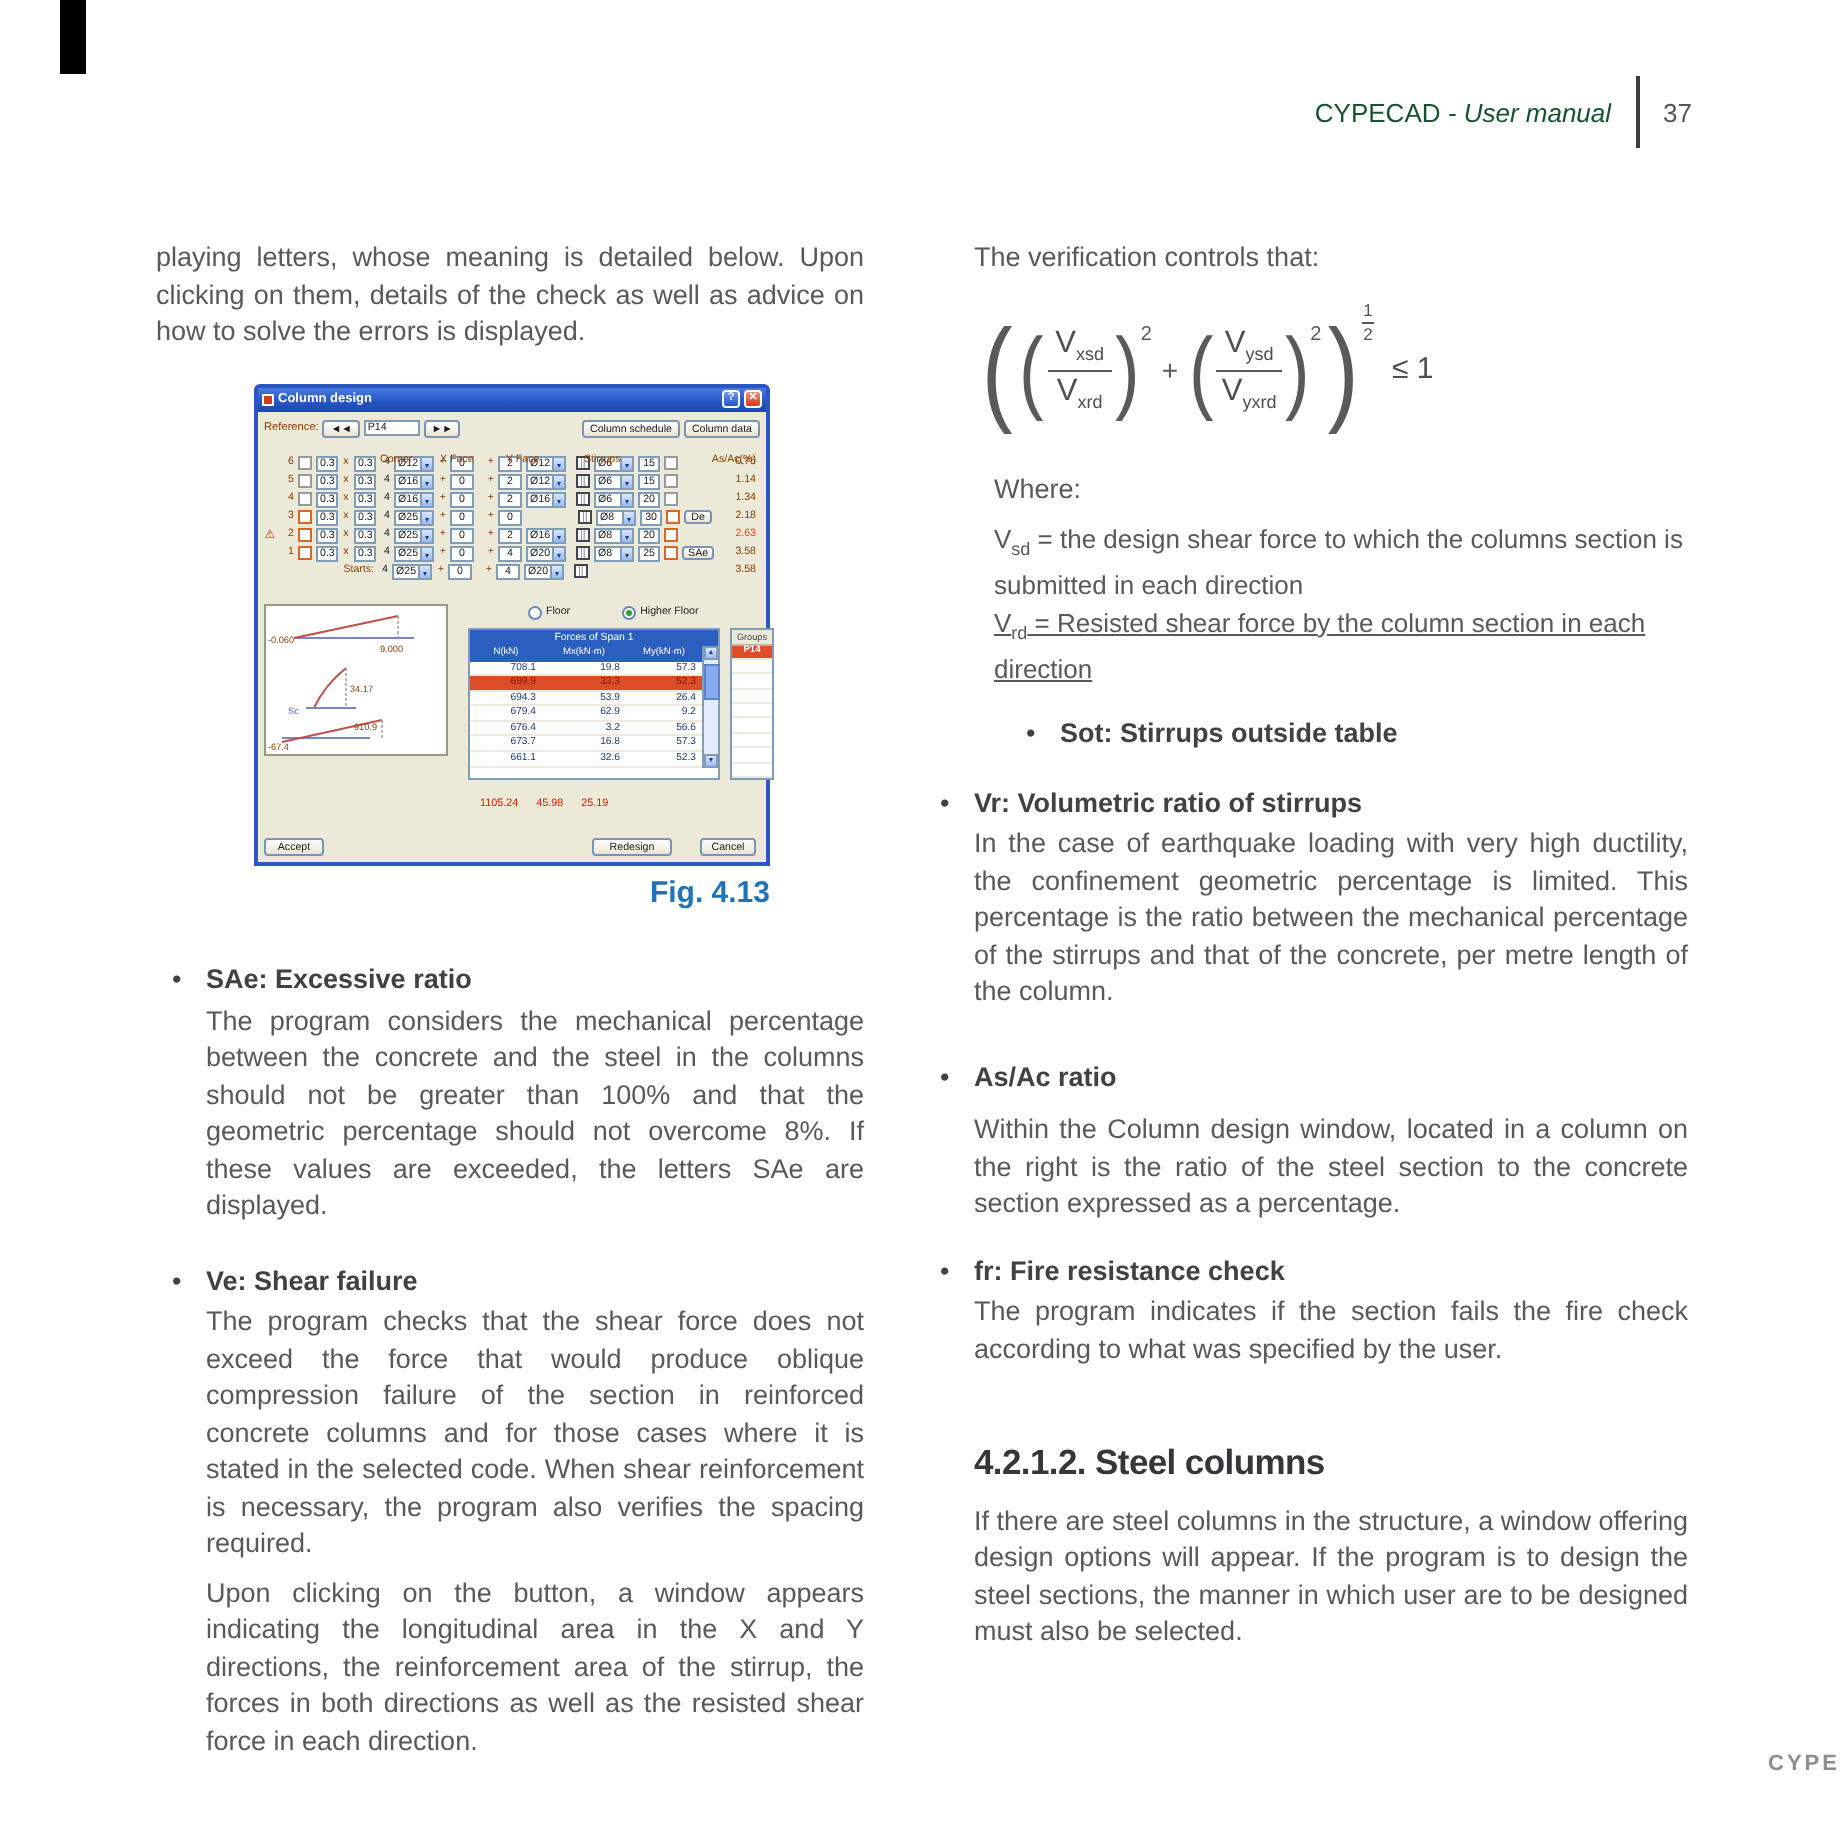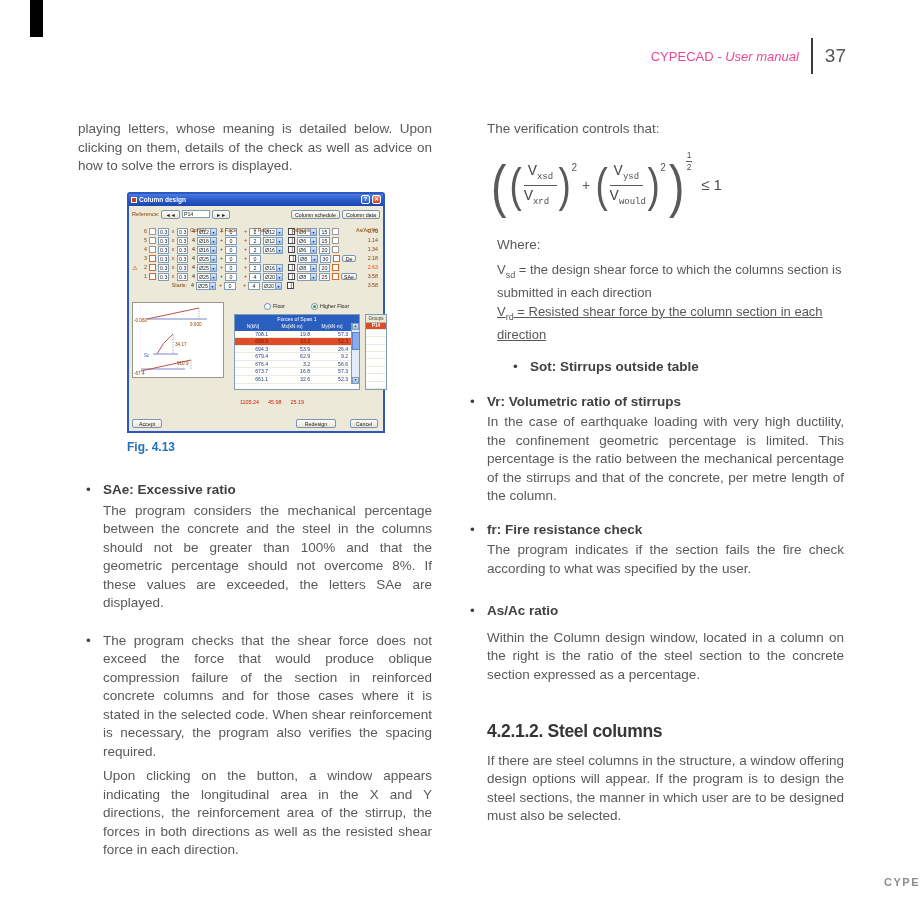--- a/index.html
+++ b/index.html
@@ -1,44 +1,44 @@
 <!DOCTYPE html>
 <html><head>
 <meta charset="utf-8">
 <style>
   html,body{margin:0;padding:0;}
   body{width:920px;height:920px;background:#fff;font-family:"Liberation Sans",sans-serif;color:#58595b;position:relative;overflow:hidden;}
   .scan-mark{position:absolute;left:30px;top:0;width:13px;height:37px;background:#000;}
 
   
   .pg-header{position:absolute;top:38px;right:74px;display:flex;align-items:center;gap:12px;}
-  .ph-title{font-size:13px;color:#ec4899;}
+  .ph-title{font-size:13px;color:#14532d;}
   .ph-title .it{font-style:italic;}
   .ph-div{width:2px;height:36px;background:#3c3c3e;}
-  .ph-num{font-size:19px;color:#555;}
+  .ph-num{font-size:13px;color:#555;}
 
   
   .pg-footer{position:absolute;top:876px;left:0;width:100%;text-align:right;
     font-size:11px;font-weight:bold;letter-spacing:1.5px;color:#8e8e90;}
 
   
   .col{position:absolute;top:120px;font-size:13.5px;line-height:18.5px;}
   .col-left{left:78px;width:354px;}
   .col-right{left:487px;width:357px;}
   .col p{margin:0;text-align:justify;}
   .bul{position:relative;padding-left:25px;}
   .bul::before{content:"•";position:absolute;left:8px;top:0;color:#414042;}
   .col-right .bul{padding-left:0;}
   .col-right .bul::before{left:-17px;}
   .bul-title{font-weight:bold;color:#414042;}
   .bul p{margin-top:2px;}
 
   
   .figwrap{margin:16px 0 0 49px;width:258px;}
-  .figcap{margin-top:5px;text-align:left;color:#2173b9;font-weight:bold;font-size:12px;}
+  .figcap{margin-top:5px;text-align:right;color:#2173b9;font-weight:bold;font-size:15px;}
 
   .dlg{width:258px;border:2px solid #2d57c0;border-radius:3px 3px 0 0;background:#ece9d8;box-sizing:border-box;}
   .dlg-title{height:12px;background:linear-gradient(180deg,#4a7be0 0%,#2b5ccc 45%,#1a46ae 100%);
     display:flex;align-items:center;padding:0 2px;gap:2px;}
   .app-ico{width:6px;height:6px;background:#d03c1e;border:1px solid #fff;box-sizing:border-box;}
   .dlg-title .ttl{flex:1;color:#fff;font-size:6.5px;font-weight:bold;line-height:12px;}
   .tbtn{width:9px;height:9px;border-radius:2px;border:1px solid #fff;box-sizing:border-box;color:#fff;
     font-size:5.5px;line-height:7px;text-align:center;font-weight:bold;}
   .tbtn.help{background:linear-gradient(#6e99ef,#2456c8);}
   .tbtn.close{background:linear-gradient(#f0927a,#d63a1c);}
@@ -112,21 +112,21 @@
   .dlg-btns{display:flex;margin-top:7px;align-items:center;}
   .dlg-btns .accept{width:30px;}
   .dlg-btns .redesign{margin-left:auto;width:40px;}
   .dlg-btns .cancel{margin-left:14px;margin-right:2px;width:28px;}
 
   
   .formula{display:flex;align-items:center;height:74px;margin:10px 0 0 2px;color:#5a5a5c;}
   .par{display:inline-block;line-height:.85;font-weight:300;transform:scaleX(.8);color:#5a5a5c;}
   .par.inner{font-size:46px;}
   .par.outer{font-size:58px;}
-  .frac{display:inline-flex;flex-direction:column;align-items:flex-start;line-height:1.05;font-size:15.5px;color:#4e4e50;font-family:Liberation Mono, monospace;}
+  .frac{display:inline-flex;flex-direction:column;align-items:center;line-height:1.05;font-size:15.5px;color:#4e4e50;}
   .fnum{padding:0 4px 2px;border-bottom:1.3px solid #58585a;}
   .fden{padding-top:2px;}
   .frac sub{font-size:9px;}
   .exp2{font-size:10px;position:relative;top:-17px;left:-1px;}
   .fplus{font-size:14px;margin:0 4px;}
   .halfexp{display:inline-flex;flex-direction:column;align-items:center;position:relative;top:-24px;
     font-size:8.5px;line-height:1.05;color:#4e4e50;}
   .hbar{width:6px;height:1px;background:#58585a;margin:1px 0;}
   .fleq{font-size:15px;margin-left:9px;color:#4e4e50;}
 
@@ -492,20 +492,21 @@
     </div>
     <div class="figcap">Fig. 4.13</div>
   </div>
 
   <div class="bul mt25">
     <div class="bul-title">SAe: Excessive ratio</div>
     <p>The program considers the mechanical percentage between the concrete and the steel in the columns should not be greater than 100% and that the geometric percentage should not overcome 8%. If these values are exceeded, the letters SAe are displayed.</p>
   </div>
 
   <div class="bul mt19">
+    <div class="bul-title">Ve: Shear failure</div>
     <p>The program checks that the shear force does not exceed the force that would produce oblique compression failure of the section in reinforced concrete columns and for those cases where it is stated in the selected code. When shear reinforcement is necessary, the program also verifies the spacing required.</p>
     <p class="mt6">Upon clicking on the button, a window appears indicating the longitudinal area in the X and Y directions, the reinforcement area of the stirrup, the forces in both directions as well as the resisted shear force in each direction.</p>
   </div>
 </div>
 
 <div class="col col-right">
   <p style="text-align:left;">The verification controls that:</p>
 
   <div class="formula">
     <span class="par outer">(</span>
@@ -513,21 +514,21 @@
     <span class="frac">
       <span class="fnum"><span>V</span><sub>xsd</sub></span>
       <span class="fden"><span>V</span><sub>xrd</sub></span>
     </span>
     <span class="par inner">)</span>
     <span class="exp2">2</span>
     <span class="fplus">+</span>
     <span class="par inner">(</span>
     <span class="frac">
       <span class="fnum"><span>V</span><sub>ysd</sub></span>
-      <span class="fden"><span>V</span><sub>would</sub></span>
+      <span class="fden"><span>V</span><sub>yxrd</sub></span>
     </span>
     <span class="par inner">)</span>
     <span class="exp2">2</span>
     <span class="par outer">)</span>
     <span class="halfexp">
       <span>1</span>
       <span class="hbar"></span>
       <span>2</span>
     </span>
     <span class="fleq">≤ 1</span>
@@ -539,27 +540,27 @@
 
   <div class="bul mt14">
     <div class="bul-title">Sot: Stirrups outside table</div>
   </div>
 
   <div class="bul mt16">
     <div class="bul-title">Vr: Volumetric ratio of stirrups</div>
     <p>In the case of earthquake loading with very high ductility, the confinement geometric percentage is limited. This percentage is the ratio between the mechanical percentage of the stirrups and that of the concrete, per metre length of the column.</p>
   </div>
 
+  <div class="bul mt24">
+    <div class="bul-title">As/Ac ratio</div>
+    <p class="mt8">Within the Column design window, located in a column on the right is the ratio of the steel section to the concrete section expressed as a percentage.</p>
+  </div>
+
   <div class="bul mt15">
     <div class="bul-title">fr: Fire resistance check</div>
     <p>The program indicates if the section fails the fire check according to what was specified by the user.</p>
   </div>
 
-  <div class="bul mt24">
-    <div class="bul-title">As/Ac ratio</div>
-    <p class="mt8">Within the Column design window, located in a column on the right is the ratio of the steel section to the concrete section expressed as a percentage.</p>
-  </div>
-
   <h2 class="steel-h">4.2.1.2. Steel columns</h2>
   <p class="steel-p">If there are steel columns in the structure, a window offering design options will appear. If the program is to design the steel sections, the manner in which user are to be designed must also be selected.</p>
 </div>
 
 <div class="pg-footer">CYPE</div>
 
 </body></html>

